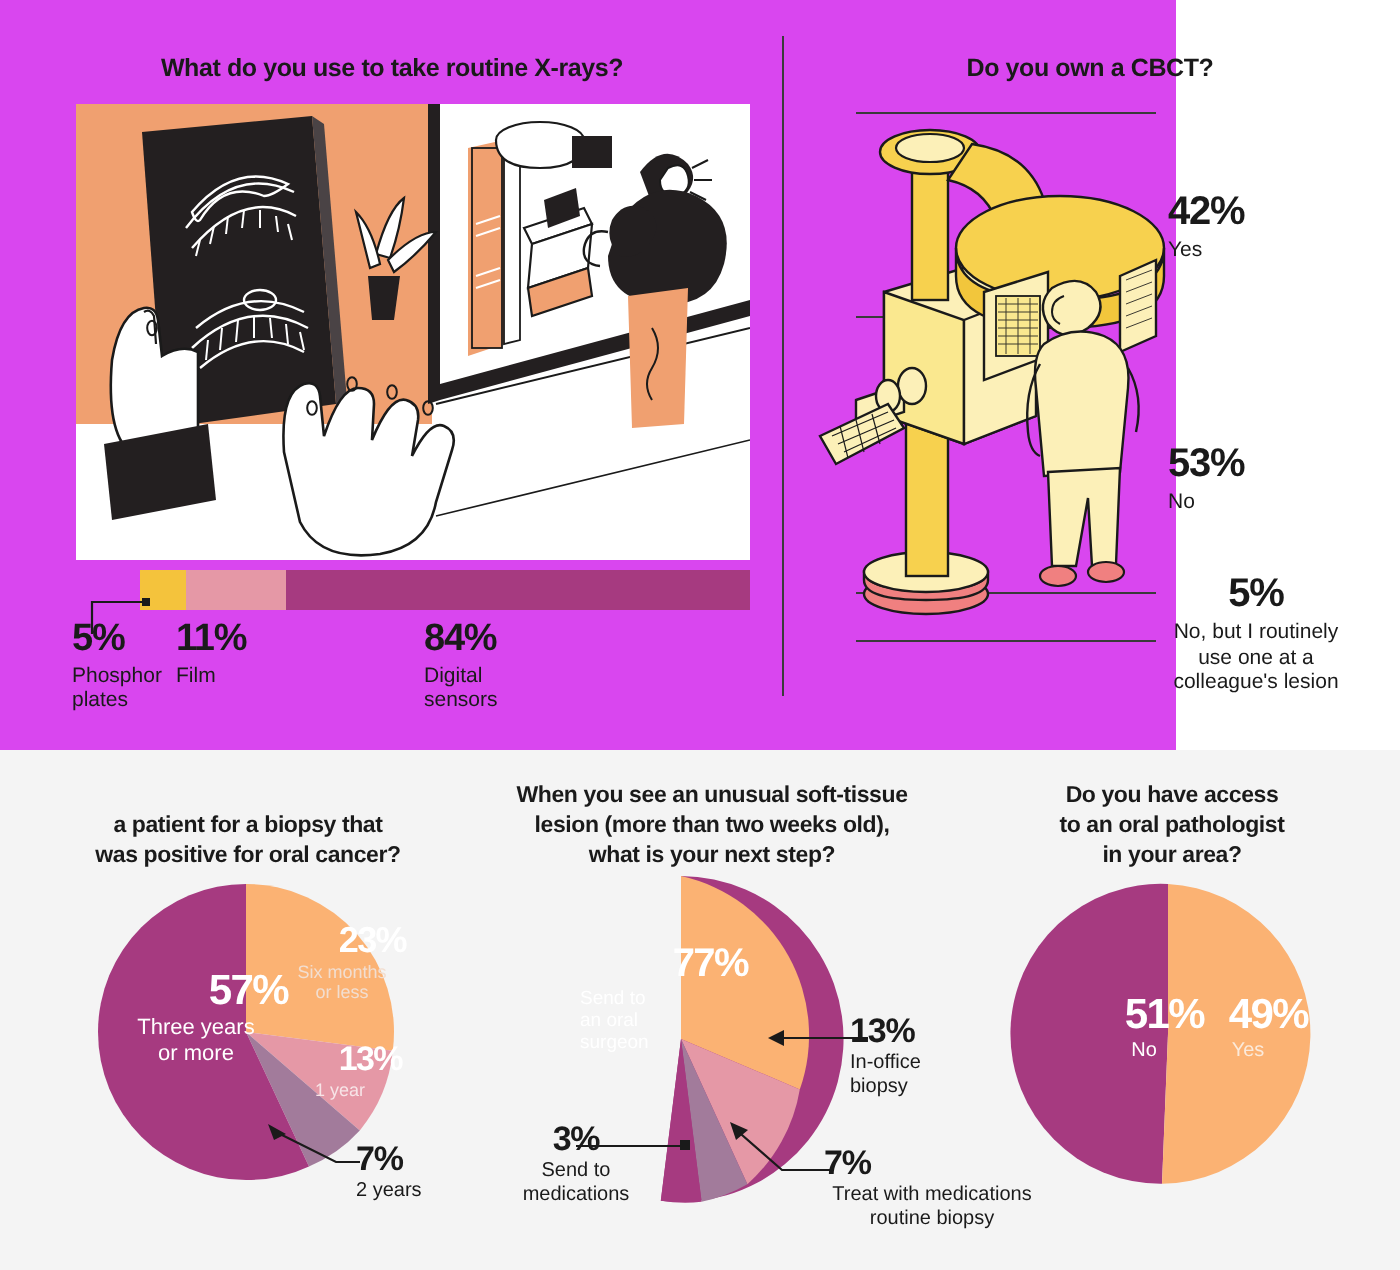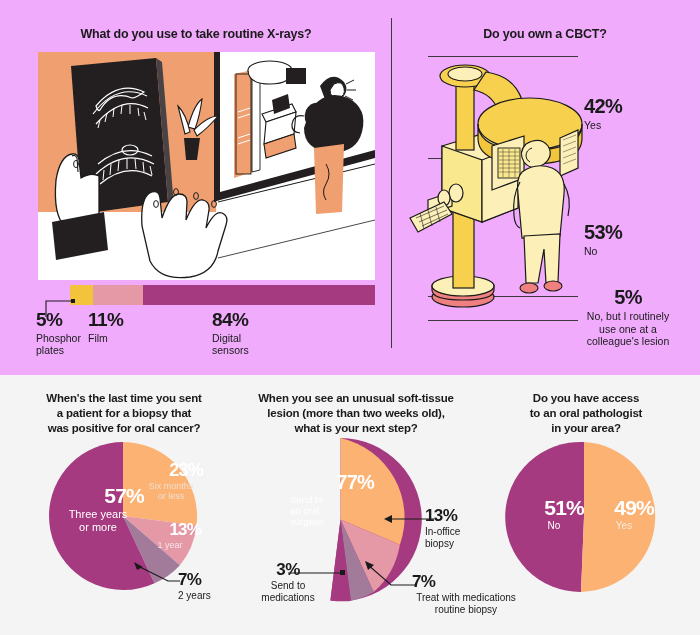--- a/index.html
+++ b/index.html
@@ -5,21 +5,21 @@
   * { box-sizing: border-box; margin: 0; padding: 0; }
   html, body {
     width: 700px; height: 635px;
     background: #ffffff;
     font-family: "Liberation Sans", sans-serif;
     overflow: hidden;
   }
   #root { position: relative; width: 700px; height: 635px; }
 
   
-  .top-section { position: absolute; left: 0; top: 0; width: 700px; height: 375px; background: #f0abfc; }
+  .top-section { position: absolute; left: 0; top: 0; width: 588px; height: 375px; background: #d946ef; }
   .v-divider { position: absolute; left: 391px; top: 18px; width: 1px; height: 330px; background: #3a3a3a; }
 
   .panel-title {
     position: absolute; text-align: center;
     font-weight: bold; font-size: 12.5px; color: #1a1a1a;
     letter-spacing: -0.2px; line-height: 1.28;
   }
   #title-xray { left: 20px; top: 26px; width: 352px; }
   #title-cbct { left: 400px; top: 26px; width: 290px; }
 
@@ -337,21 +337,21 @@
         <span>No, but I routinely</span><br>
         <span>use one at a</span><br>
         <span>colleague's lesion</span>
       </div>
     </div>
   </div>
 
   <div class="bottom-section">
 
     <div class="q-title" id="q1-title">
-      <span>When's the last time you sent</span><br>
+      <br>
       <span>a patient for a biopsy that</span><br>
       <span>was positive for oral cancer?</span>
     </div>
 
     <div class="pie-host" id="pie1">
       <svg width="150" height="150" viewBox="0 0 150 150">
 
         <path d="M75 75 L75 1 A74 74 0 1 0 75 149 Z" fill="#A63A80"></path>
 
         <path d="M75 75 L75 1 A74 74 0 0 1 148.4 84.4 Z" fill="#FBB273"></path>
@@ -476,21 +476,21 @@
 
     <div class="pie-host" id="pie3">
       <svg width="152" height="152" viewBox="0 0 152 152">
 
         <path d="M76 76 L76 1 A75 75 0 1 0 73 150.9 Z" fill="#A63A80"></path>
 
         <path d="M76 76 L76 1 A75 75 0 0 1 73 150.9 Z" fill="#FBB273"></path>
       </svg>
     </div>
 
-    <div class="in-pie" style="left:524px; top:122px; width:60px;">
+    <div class="in-pie" style="left:542px; top:122px; width:60px;">
       <div class="pct" style="font-size:21px;">51%</div>
       <div class="nm" style="font-size:10px;">No</div>
     </div>
 
     <div class="in-pie" style="left:594px; top:122px; width:60px;">
       <div class="pct" style="font-size:21px;">49%</div>
       <div class="nm" style="font-size:10px; color:#fbeadb;">Yes</div>
     </div>
 
   </div>

